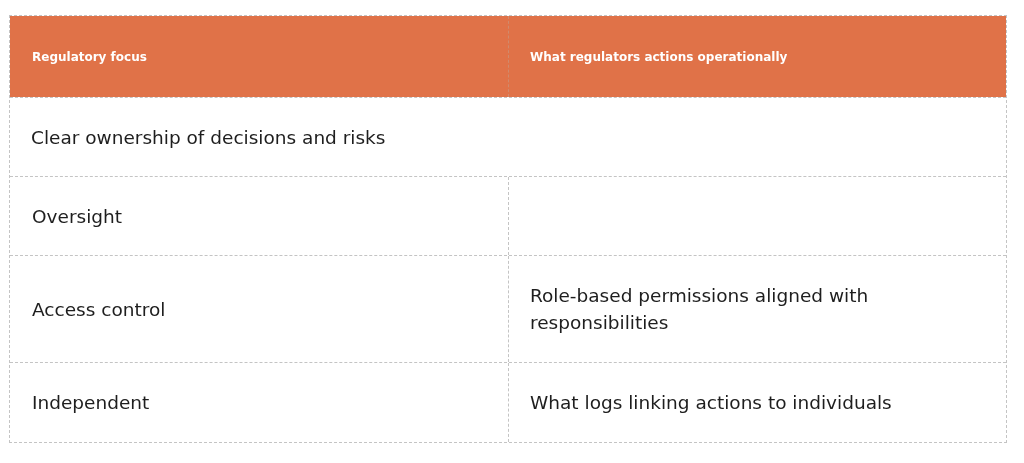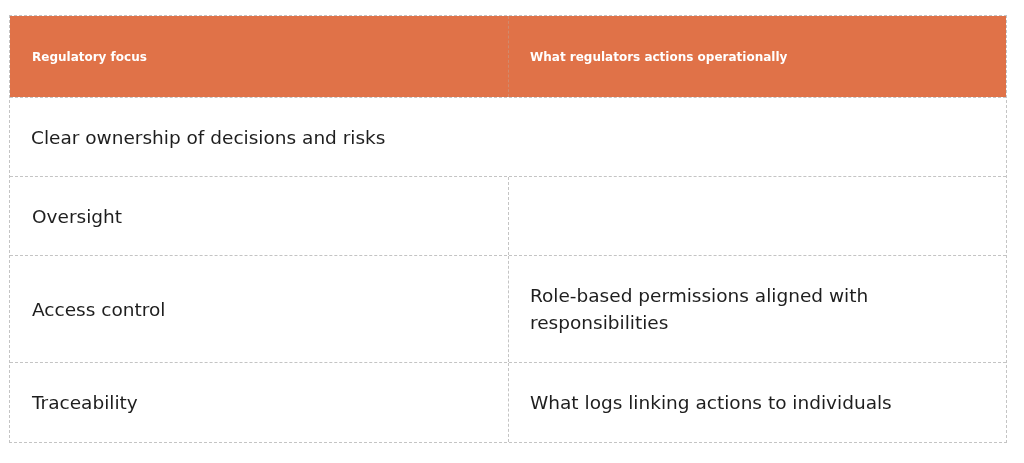--- a/index.html
+++ b/index.html
@@ -27,16 +27,16 @@
     <div class="cell c2">Clear ownership of decisions and risks</div>
   </div>
   <div class="row body r2">
     <div class="cell c1">Oversight</div>
   </div>
   <div class="row body r3">
     <div class="cell c1">Access control</div>
     <div class="cell c2" style="padding-right:40px;">Role-based permissions aligned with responsibilities</div>
   </div>
   <div class="row body r4">
-    <div class="cell c1">Traceability</div>
+    <div class="cell c1">Independent</div>
     <div class="cell c2">What logs linking actions to individuals</div>
   </div>
 </div>
 
 </body></html>

